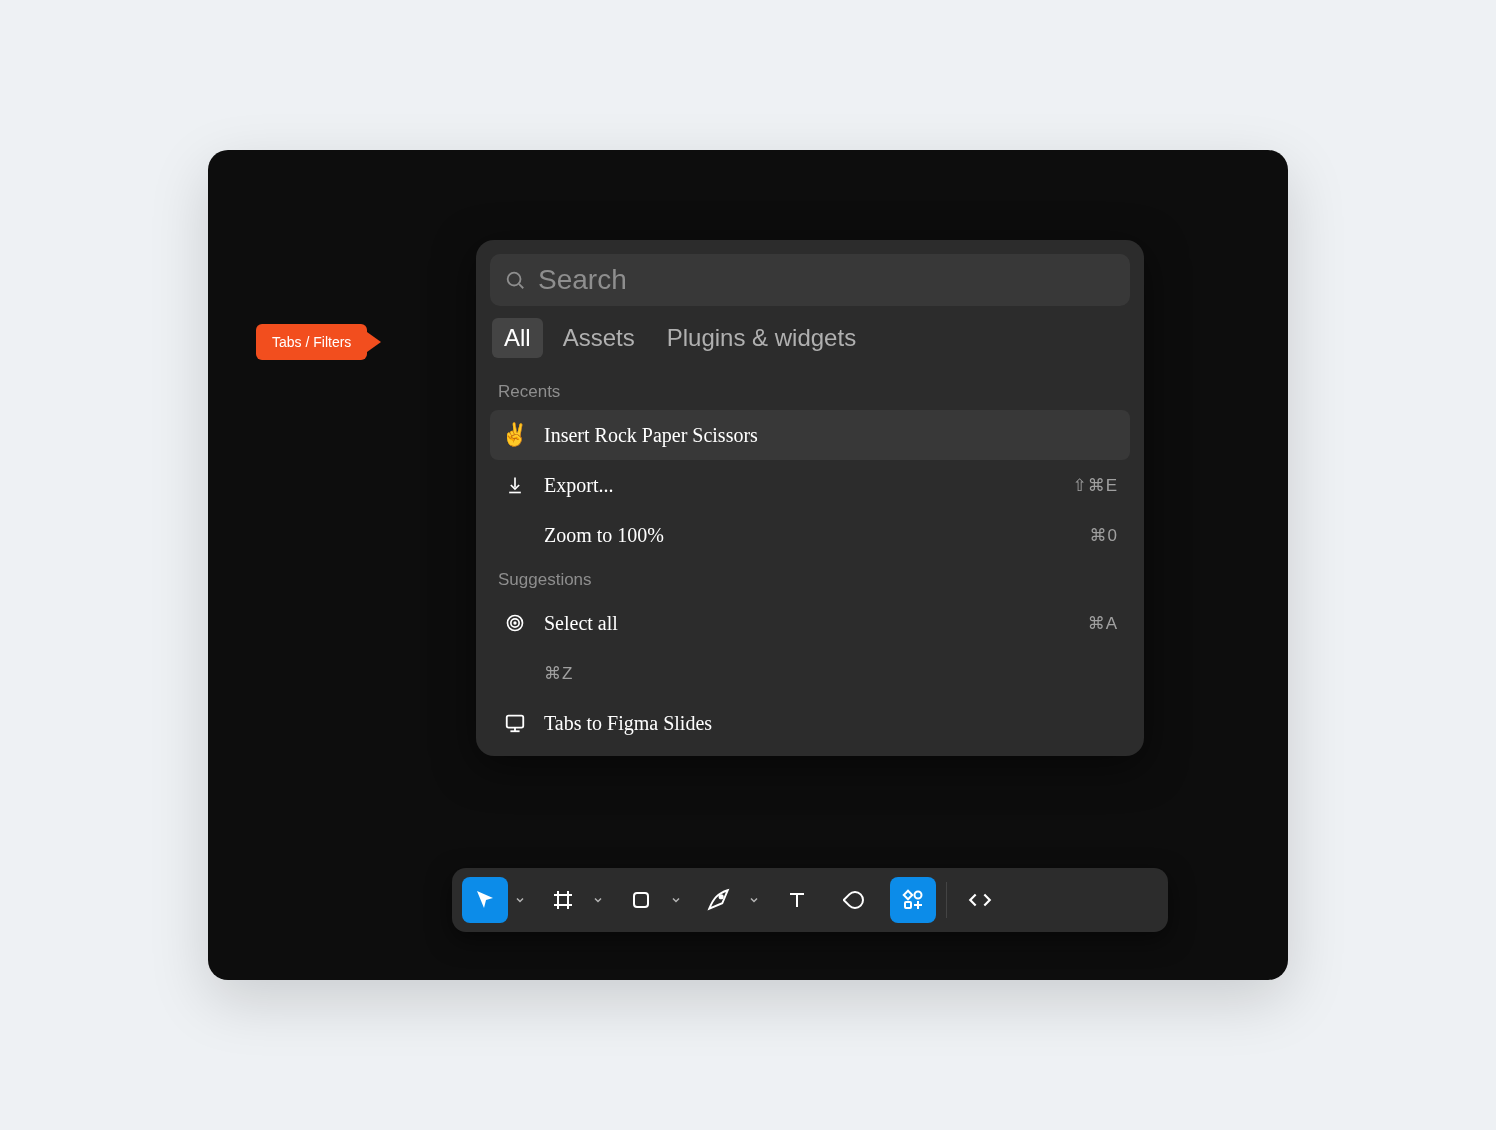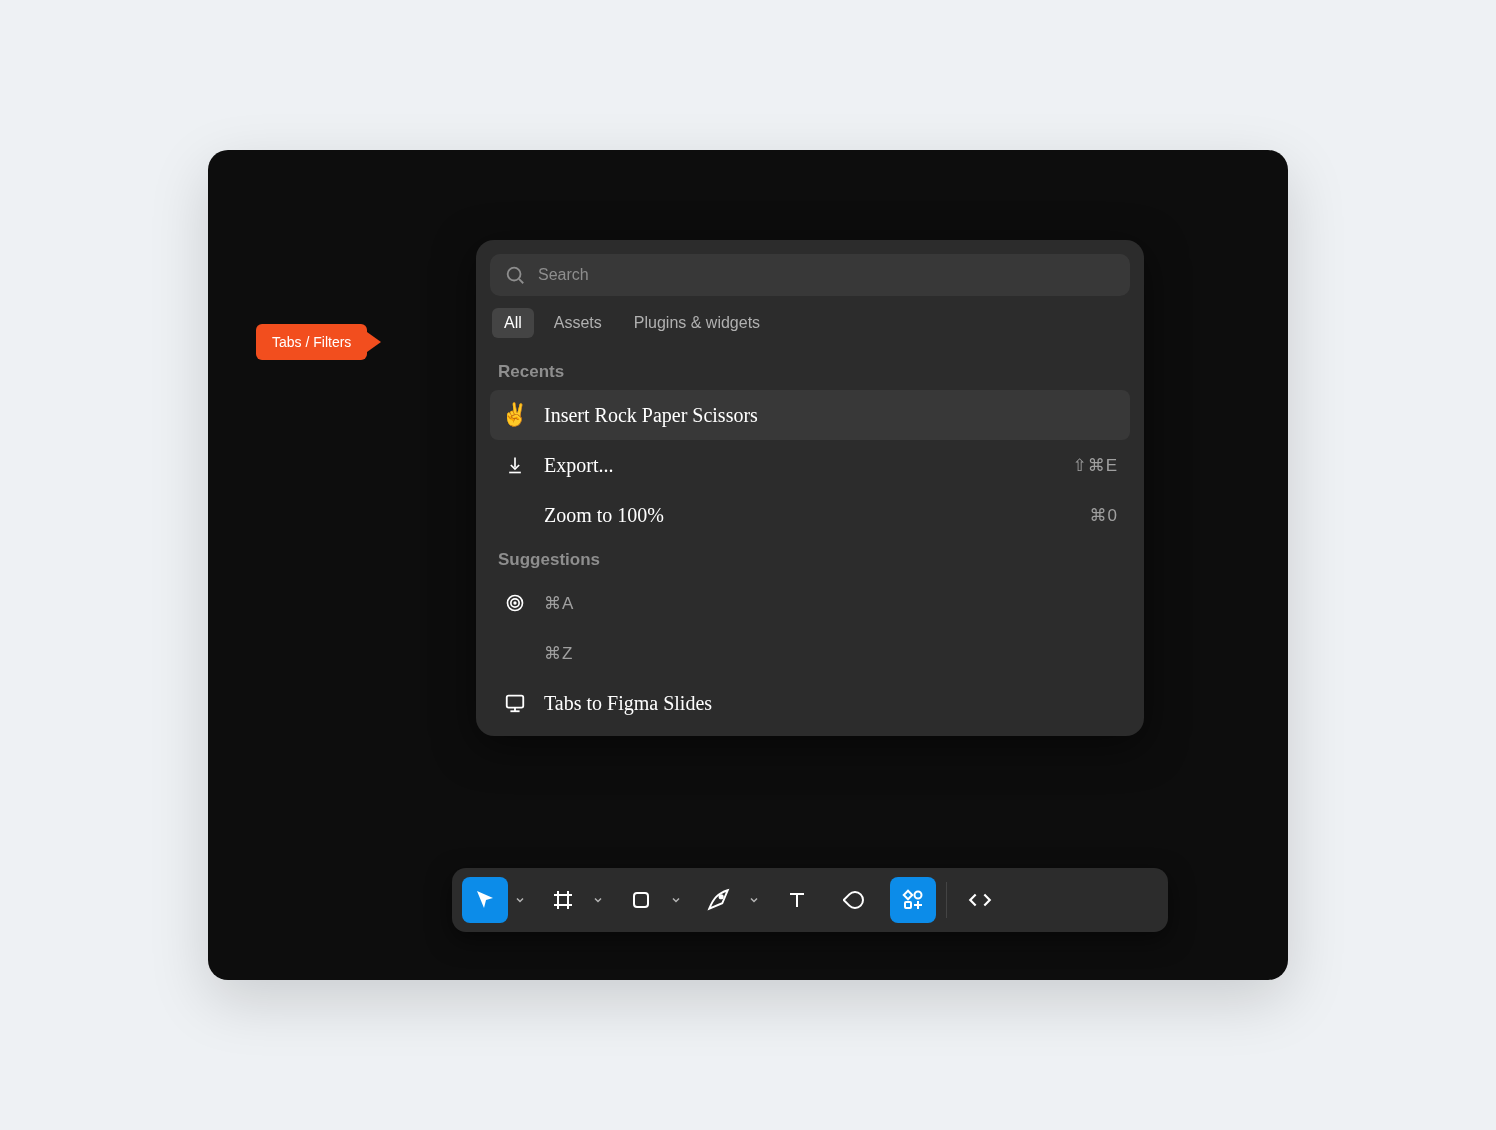--- a/index.html
+++ b/index.html
@@ -59,46 +59,45 @@
   padding: 10px 14px;
   gap: 12px;
   margin-bottom: 12px;
 }
 .search-row svg { flex: none; }
 .search-input {
   background: none;
   border: none;
   outline: none;
   color: #b5b5b5;
-  font-size: 16px;
+  font-size: 28px;
   flex: 1;
   caret-color: #fff;
 }
 .search-input::placeholder { color: #8e8e8e; }
 .tabs {
   display: flex;
   gap: 8px;
   padding: 0 2px 14px;
 }
 .tab {
   color: #b0b0b0;
-  font-size: 16px;
+  font-size: 24px;
   padding: 6px 12px;
   border-radius: 6px;
   cursor: pointer;
 }
 .tab.active {
   background: #444;
   color: #fff;
 }
 .section-title {
   color: #8e8e8e;
   font-size: 17px;
   padding: 10px 8px 8px;
-  font-weight: bold;
 }
 .item {
   display: flex;
   align-items: center;
   gap: 16px;
   padding: 12px 12px;
   border-radius: 8px;
   color: #fff;
   font-size: 20px;
   cursor: pointer;
@@ -215,20 +214,21 @@
 
 
     <div class="item">
       <span class="icon-slot">
         <svg width="20" height="20" viewBox="0 0 24 24" fill="none" stroke="#fff" stroke-width="2">
             <circle cx="12" cy="12" r="9"></circle>
             <circle cx="12" cy="12" r="5"></circle>
             <circle cx="12" cy="12" r="1" fill="#fff"></circle>
           </svg>
       </span>
+      <span class="label">Select all</span>
       <span class="shortcut">⌘A</span>
     </div>
 
     <div class="item">
       <span class="icon-slot"></span>
       <span class="shortcut">⌘Z</span>
     </div>
 
     <div class="item">
       <span class="icon-slot">

